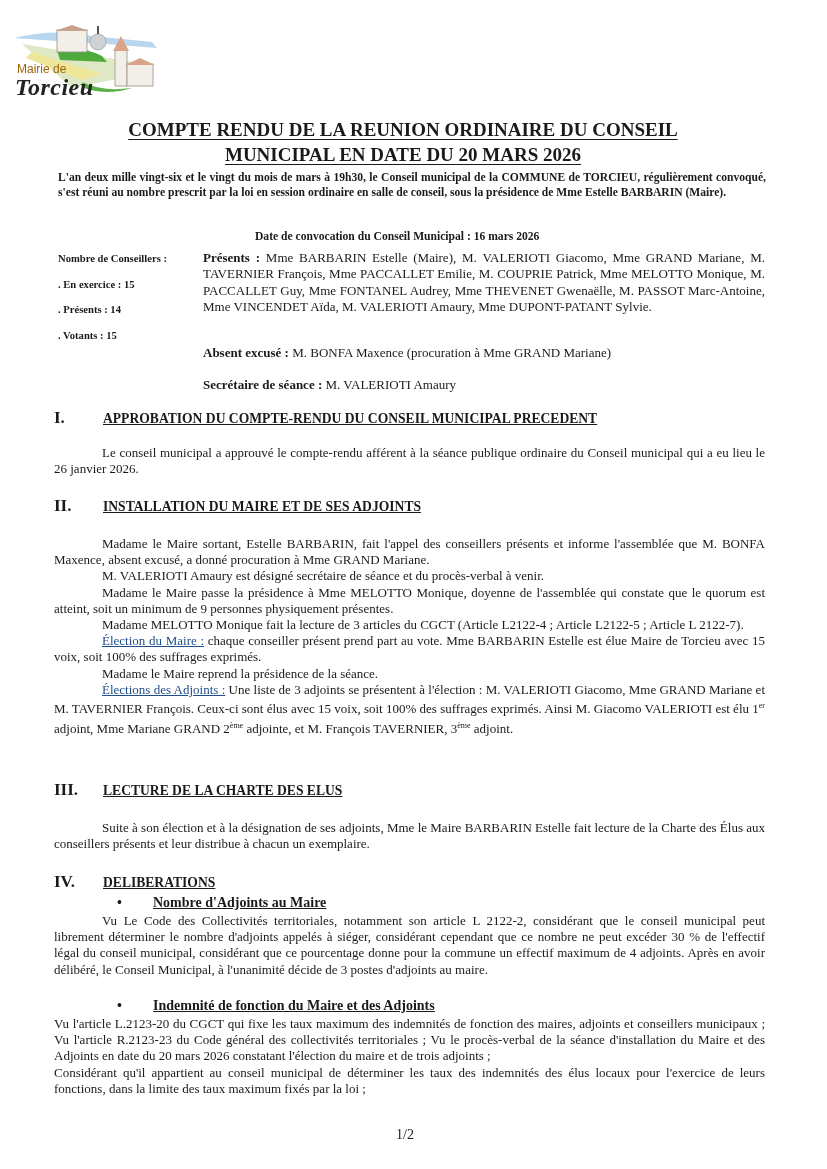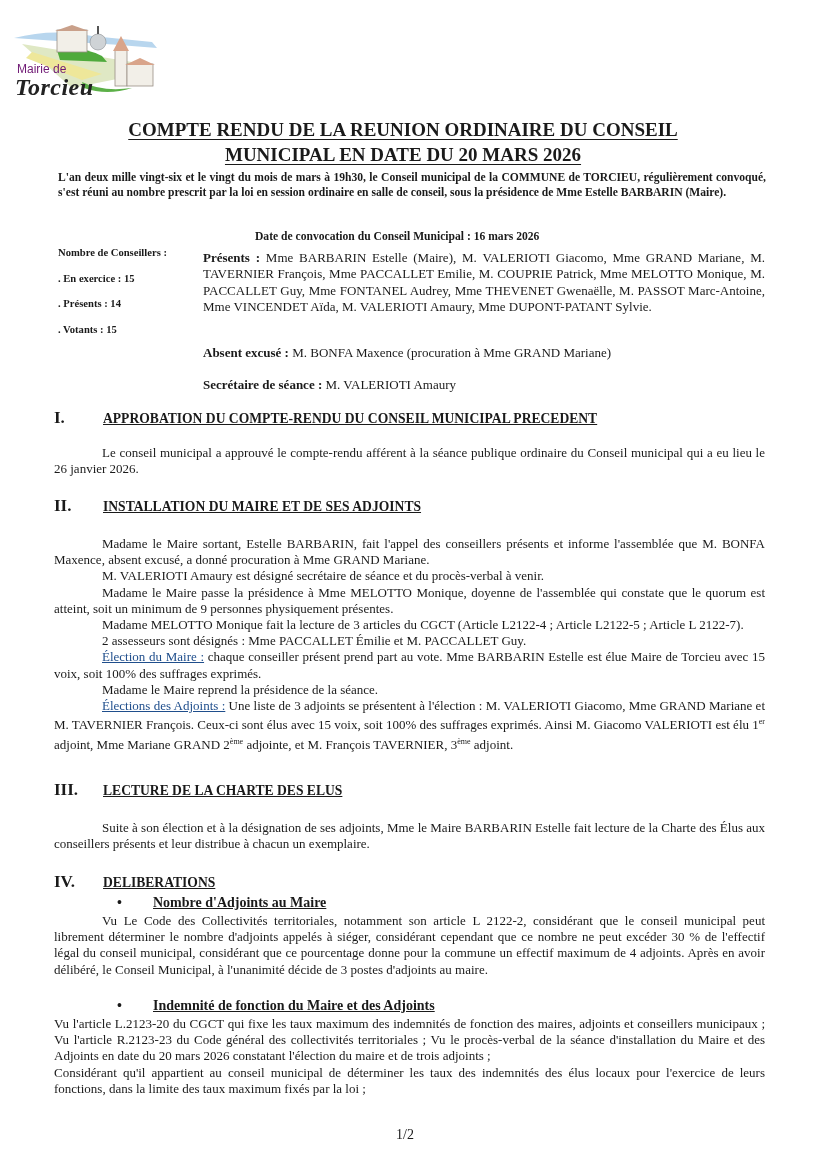--- a/index.html
+++ b/index.html
@@ -2,34 +2,34 @@
 <html><head>
 <meta charset="utf-8">
 <style>
   html, body { margin: 0; padding: 0; background: #ffffff; }
   body {
     width: 827px; height: 1169px; position: relative; overflow: hidden;
     font-family: "Liberation Serif", "DejaVu Serif", serif;
     color: #1a1a1a;
   }
   .logo { position: absolute; left: 12px; top: 22px; width: 150px; height: 84px; }
-  .logo-text-small { position: absolute; left: 5px; top: 40px; font-family: "Liberation Sans", sans-serif; font-size: 12px; color: #701a75; }
+  .logo-text-small { position: absolute; left: 5px; top: 40px; font-family: "Liberation Sans", sans-serif; font-size: 12px; color: #a16207; }
   .logo-text-big { position: absolute; left: 3px; top: 52px; font-family: "Liberation Serif", serif; font-style: italic; font-weight: bold; font-size: 24px; color: #222; letter-spacing: 0.5px; }
   .title {
     position: absolute; left: 48px; width: 710px; top: 117px;
     text-align: center; font-weight: bold; font-size: 19px; line-height: 25px;
     text-decoration: underline; text-underline-offset: 3px;
   }
   .intro {
     position: absolute; left: 58px; width: 708px; top: 170px;
     font-weight: bold; font-size: 11.6px; line-height: 15px; text-align: justify;
     font-family: Liberation Serif, serif;
   }
   .convoc { position: absolute; left: 255px; top: 230px; font-weight: bold; font-size: 11.6px; }
-  .counts { position: absolute; left: 58px; top: 247px; font-size: 10.6px; font-weight: bold; }
+  .counts { position: absolute; left: 58px; top: 253px; font-size: 10.6px; font-weight: bold; }
   .counts div { height: 25.5px; }
   .presents {
     position: absolute; left: 203px; width: 562px; top: 250px;
     font-size: 13px; line-height: 16.4px; text-align: justify;
   }
   .absent { position: absolute; left: 203px; top: 345px; font-size: 13px; }
   .secret { position: absolute; left: 203px; top: 377px; font-size: 13px; }
   .b { font-weight: bold; }
   .sec-head { position: absolute; left: 54px; font-size: 14px; font-weight: bold; }
   .sec-num { position: absolute; left: 0; top: -3px; font-size: 17px; font-weight: bold; }
@@ -105,21 +105,20 @@
 
 <div class="sec-head" style="top:499px;">
   <span class="sec-num">II.</span>
   <span class="sec-title">INSTALLATION DU MAIRE ET DE SES ADJOINTS</span>
 </div>
 <div class="para" style="top:536px;">
   <p class="ind">Madame le Maire sortant, Estelle BARBARIN, fait l'appel des conseillers présents et informe l'assemblée que M. BONFA Maxence, absent excusé, a donné procuration à Mme GRAND Mariane.</p>
   <p class="ind">M. VALERIOTI Amaury est désigné secrétaire de séance et du procès-verbal à venir.</p>
   <p class="ind">Madame le Maire passe la présidence à Mme MELOTTO Monique, doyenne de l'assemblée qui constate que le quorum est atteint, soit un minimum de 9 personnes physiquement présentes.</p>
   <p class="ind">Madame MELOTTO Monique fait la lecture de 3 articles du CGCT (Article L2122-4 ; Article L2122-5 ; Article L 2122-7).</p>
-  <p class="ind">2 assesseurs sont désignés : Mme PACCALLET Émilie et M. PACCALLET Guy.</p>
   <p class="ind"><span class="link">Élection du Maire :</span><span> chaque conseiller présent prend part au vote. Mme BARBARIN Estelle est élue Maire de Torcieu avec 15 voix, soit 100% des suffrages exprimés.</span></p>
   <p class="ind">Madame le Maire reprend la présidence de la séance.</p>
   <p class="ind"><span class="link">Élections des Adjoints :</span><span> Une liste de 3 adjoints se présentent à l'élection : M. VALERIOTI Giacomo, Mme GRAND Mariane et M. TAVERNIER François. Ceux-ci sont élus avec 15 voix, soit 100% des suffrages exprimés. Ainsi M. Giacomo VALERIOTI est élu 1</span><sup>er</sup><span> adjoint, Mme Mariane GRAND 2</span><sup>ème</sup><span> adjointe, et M. François TAVERNIER, 3</span><sup>ème</sup><span> adjoint.</span></p>
 </div>
 
 <div class="sec-head" style="top:783px;">
   <span class="sec-num">III.</span>
   <span class="sec-title">LECTURE DE LA CHARTE DES ELUS</span>
 </div>
 <div class="para" style="top:820px;">

